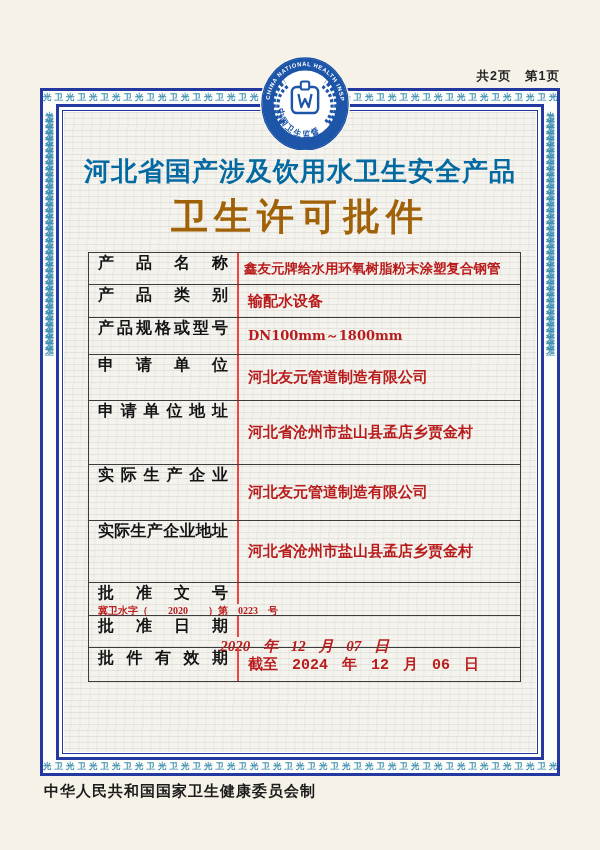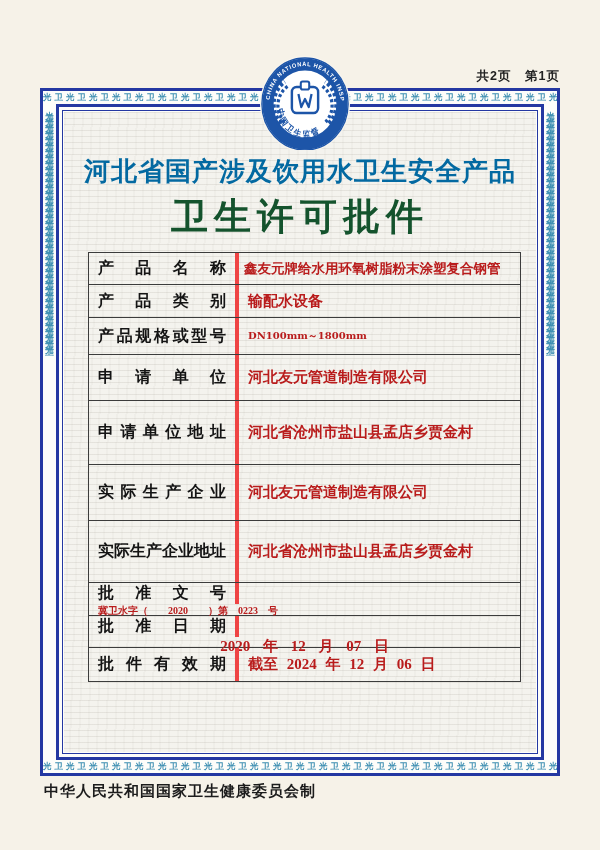--- a/index.html
+++ b/index.html
@@ -46,51 +46,51 @@
   
   .emblem{position:absolute;left:260px;top:54px;width:90px;height:96px;z-index:5;}
 
   
   .title1{
     position:absolute;left:40px;top:154px;width:520px;text-align:center;
     font-size:26px;font-weight:bold;letter-spacing:1px;color:#0369a1;z-index:2;
   }
   .title2{
     position:absolute;left:40px;top:192px;width:520px;text-align:center;
-    font-size:37px;font-weight:bold;letter-spacing:6px;color:#14532d;z-index:2;
+    font-size:37px;font-weight:bold;letter-spacing:6px;color:#a16207;z-index:2;
   }
 
   
   .cert-table{
     position:absolute;left:88px;top:252px;width:433px;box-sizing:border-box;
     border:1px solid #3c3c3c;z-index:2;
   }
   .row{display:flex;border-bottom:1px solid #3c3c3c;box-sizing:border-box;}
   .row:last-child{border-bottom:none;}
   .cell-label{
-    width:150px;box-sizing:border-box;border-right:4px solid #ef4444;
-    display:flex;align-items:center;padding:0 9px;
+    width:150px;box-sizing:border-box;border-right:2px solid #ef4444;
+    display:flex;padding:0 9px;
     font-family:Liberation Mono, monospace;
     font-size:16px;font-weight:bold;color:#141414;
   }
   .cell-label span{display:block;flex:1;text-align:justify;text-align-last:justify;}
   .cell-value{
     flex:1;display:flex;align-items:center;box-sizing:border-box;
     padding-left:9px;font-size:15px;font-weight:600;color:#b91c1c;
   }
   .r1{height:32px;} .r2{height:33px;} .r3{height:37px;} .r4{height:46px;}
   .r5{height:64px;} .r6{height:56px;} .r7{height:62px;} .r8{height:50px;}
   .r9{height:33px;flex-direction:column;} .r10{height:32px;flex-direction:column;} .r11{height:33px;}
   .v-name{font-size:13.5px;padding-left:5px;}
-  .v-spec{font-family:"DejaVu Serif",serif;font-size:10px;}
+  .v-spec{font-family:"DejaVu Serif",serif;font-size:13px;}
   .v-conclusion{padding:0;}
   .v-conclusion p{margin:0;padding:3px 10px 3px 12px;font-size:13.5px;line-height:1.5;text-indent:2em;}
   .v-docnum{font-size:10px;}
-  .v-date{justify-content:center;word-spacing:9px;padding-left:0;}
-  .v-validity{word-spacing:5px;}
+  .v-date{justify-content:center;word-spacing:9px;padding-left:0;font-style:italic;}
+  .v-validity{word-spacing:5px;font-family:Liberation Mono, monospace;}
 
   
   .footer{
     position:absolute;left:44px;top:782px;
     font-size:15px;font-weight:bold;letter-spacing:1px;color:#1c1c1c;
   }
 </style>
 </head>
 <body>
 

